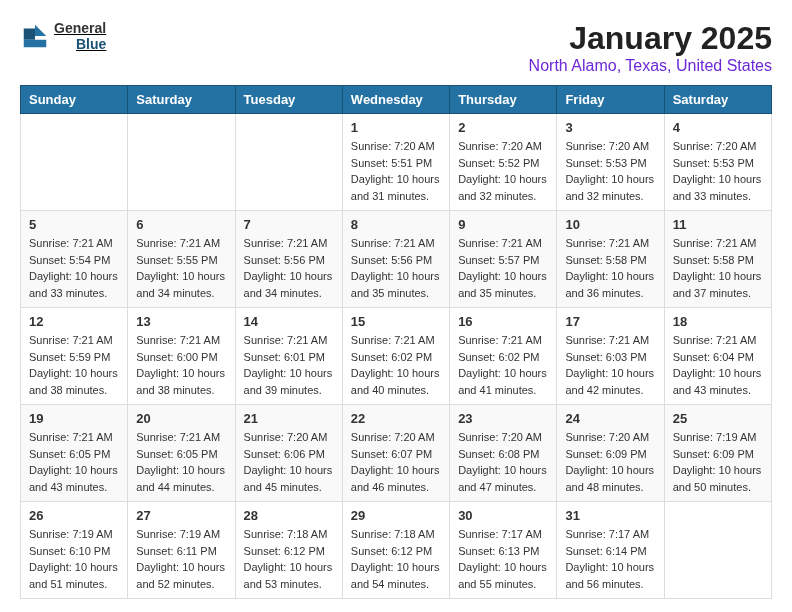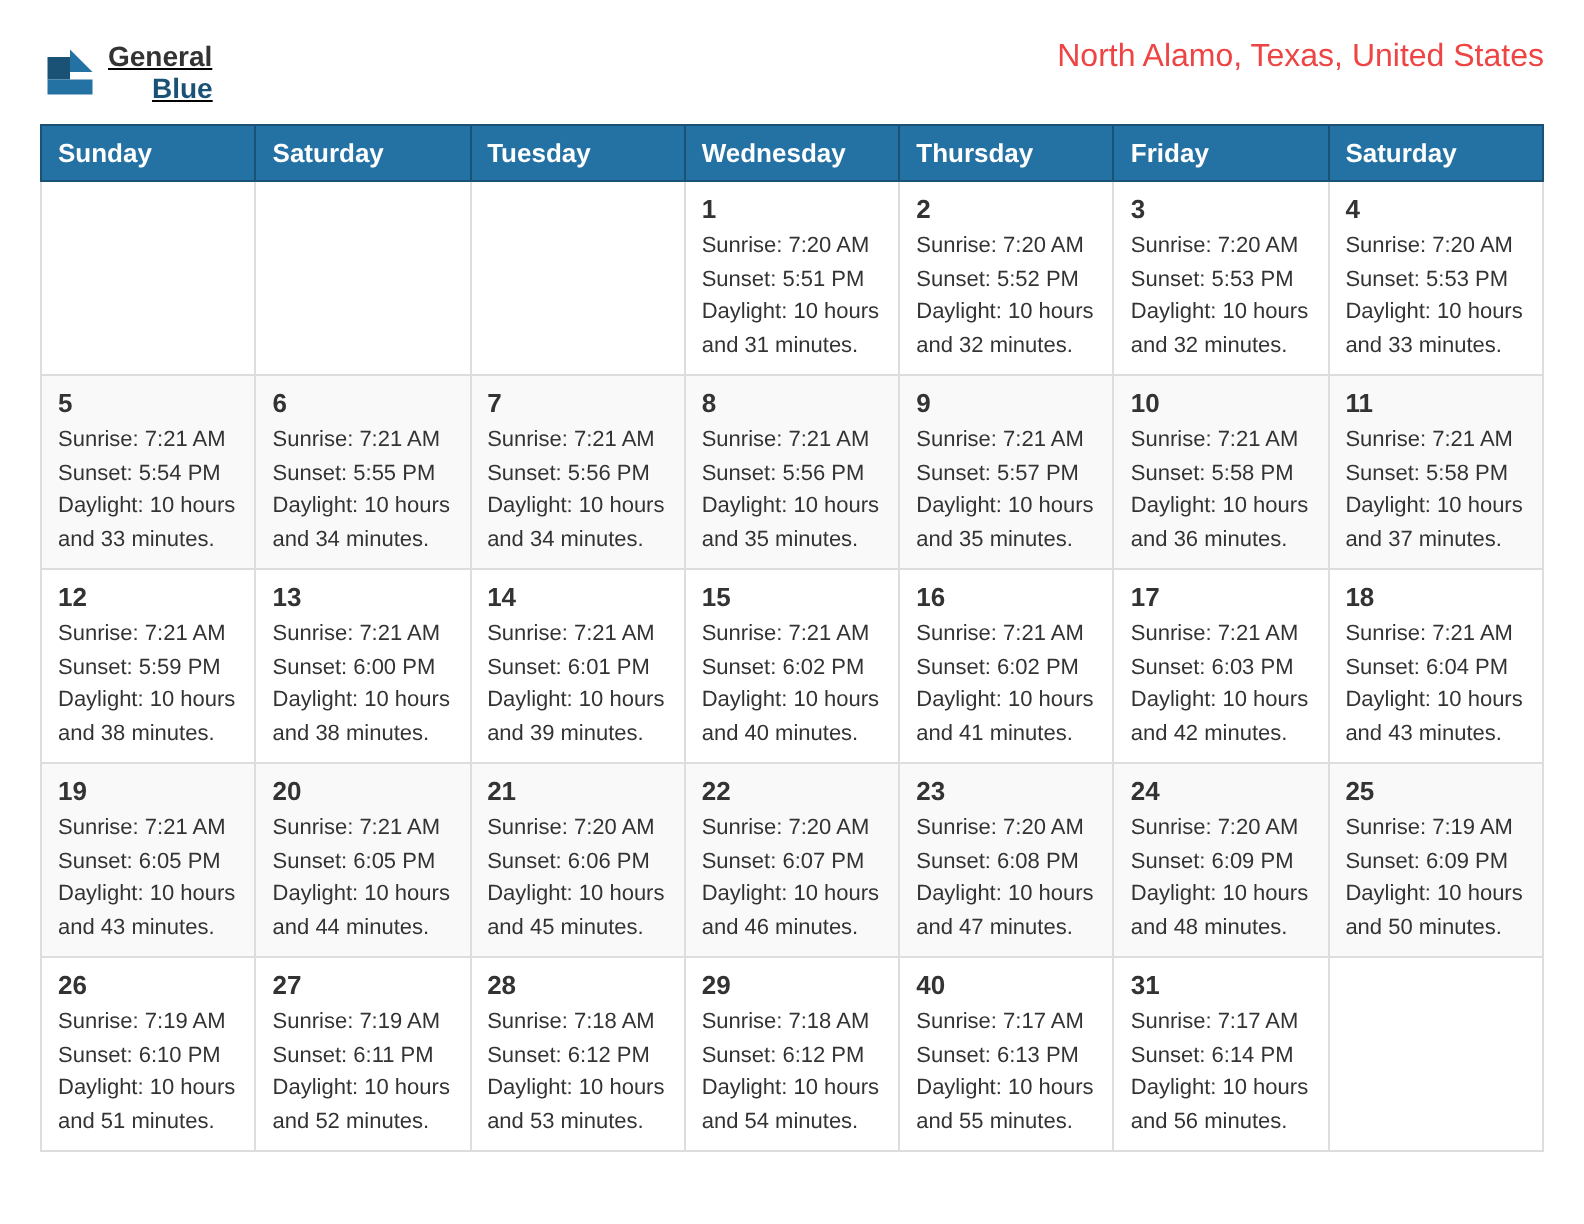--- a/index.html
+++ b/index.html
@@ -37,21 +37,21 @@
     .title-area {
       text-align: right;
     }
     .title-area h1 {
       font-size: 32px;
       font-weight: bold;
       color: #222;
     }
     .title-area h2 {
       font-size: 16px;
-      color: #ef4444;
+      color: #6d28d9;
       font-weight: normal;
     }
     .calendar {
       width: 100%;
       border-collapse: collapse;
       border: 1px solid #ef4444;
     }
     .calendar th {
       background-color: #2471a3;
       color: white;
@@ -101,20 +101,21 @@
         <polygon points="20,5 35,20 20,20" fill="#2471a3"></polygon>
         <rect x="5" y="10" width="15" height="15" fill="#1a5276"></rect>
         <rect x="5" y="25" width="30" height="10" fill="#2471a3"></rect>
       </svg>
       <div class="logo-text">
         <span class="logo-general">General</span>
         <span class="logo-blue">Blue</span>
       </div>
     </div>
     <div class="title-area">
+      <h1>January 2025</h1>
       <h2>North Alamo, Texas, United States</h2>
     </div>
   </div>
 
   <table class="calendar">
     <thead>
       <tr>
         <th>Sunday</th>
         <th>Saturday</th>
         <th>Tuesday</th>
@@ -247,21 +248,21 @@
           </td>
           <td>
             <span class="day-number">28</span>
             <div class="day-info">Sunrise: 7:18 AM<br>Sunset: 6:12 PM<br>Daylight: 10 hours and 53 minutes.</div>
           </td>
           <td>
             <span class="day-number">29</span>
             <div class="day-info">Sunrise: 7:18 AM<br>Sunset: 6:12 PM<br>Daylight: 10 hours and 54 minutes.</div>
           </td>
           <td>
-            <span class="day-number">40</span>
+            <span class="day-number">30</span>
             <div class="day-info">Sunrise: 7:17 AM<br>Sunset: 6:13 PM<br>Daylight: 10 hours and 55 minutes.</div>
           </td>
           <td>
             <span class="day-number">31</span>
             <div class="day-info">Sunrise: 7:17 AM<br>Sunset: 6:14 PM<br>Daylight: 10 hours and 56 minutes.</div>
           </td>
           <td class="empty-cell"></td>
         </tr>
       </tbody>
   </table>

